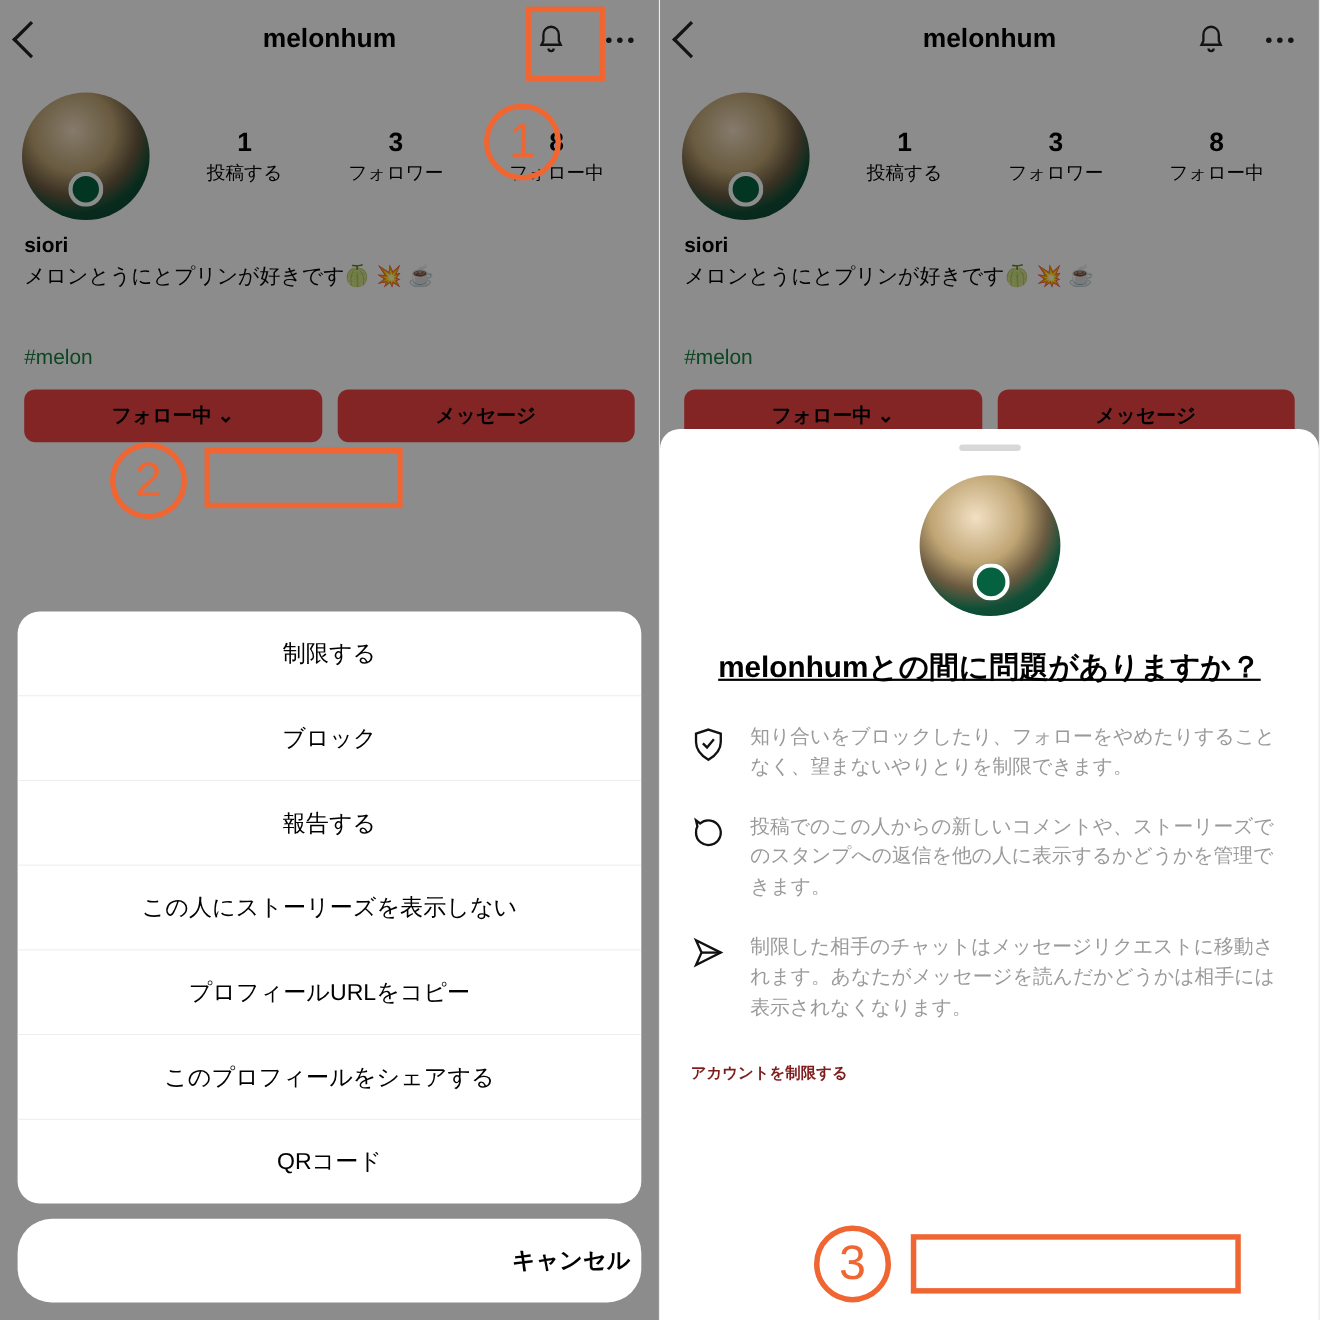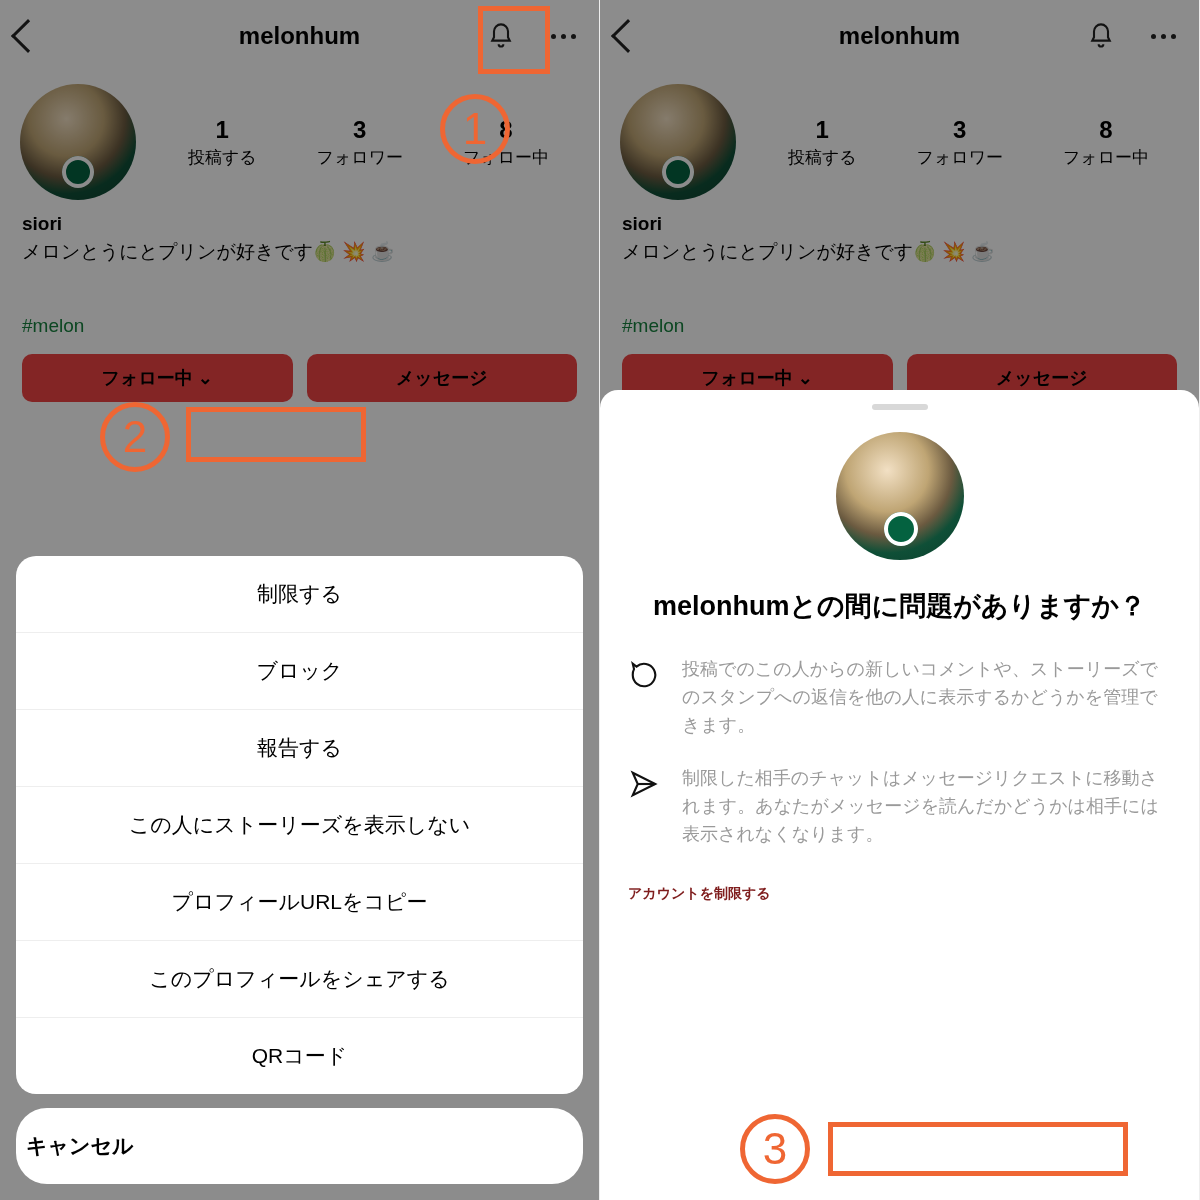--- a/index.html
+++ b/index.html
@@ -36,28 +36,28 @@
 
   .btns { display: flex; gap: 14px; padding: 0 22px 18px; }
   .btns .b { flex: 1; background: #ef4444; border-radius: 10px; text-align: center; padding: 12px 0; font-weight: 700; font-size: 18px; }
 
   
   .sheet-wrap { position: absolute; left: 0; right: 0; bottom: 0; padding: 0 16px 16px; }
   .sheet { background: #fff; border-radius: 20px; overflow: hidden; }
   .sheet .row { text-align: center; padding: 24px 10px; font-size: 21px; border-bottom: 1px solid #eee; }
   .sheet .row:last-child { border-bottom: none; }
   .sheet .danger { color: #000000; font-weight: 500; }
-  .cancel { background: #fff; border-radius: 31px; text-align: left; padding: 24px 10px; font-size: 21px; font-weight: 600; margin-top: 14px; }
+  .cancel { background: #fff; border-radius: 31px; text-align: right; padding: 24px 10px; font-size: 21px; font-weight: 600; margin-top: 14px; }
 
   
   .panel { position: absolute; left: 0; right: 0; bottom: 0; top: 390px; background: #fff; border-top-left-radius: 18px; border-top-right-radius: 18px; padding: 14px 28px 26px; }
   .grab { width: 56px; height: 6px; background: #d8d8d8; border-radius: 3px; margin: 0 auto 22px; }
   .pav { width: 128px; height: 128px; border-radius: 50%; margin: 0 auto 28px; background: radial-gradient(circle at 40% 30%, #f2e0c4 0%, #bfa574 35%, #6b5a40 55%, #0f4f37 70%, #0a3b29 100%); position:relative; }
   .pav::after{content:"";position:absolute;bottom:14px;left:48px;width:34px;height:34px;border-radius:50%;background:#046240;box-shadow:0 0 0 4px #fff inset;}
-  .ptitle { text-align: center; font-weight: 800; font-size: 27px; line-height: 1.4; margin-bottom: 30px; }
+  .ptitle { text-align: center; font-weight: 800; font-size: 27px; line-height: 1.4; margin-bottom: 30px; text-decoration: underline; }
   .info { display: flex; gap: 22px; margin-bottom: 26px; color: #9a9a9a; font-size: 18px; line-height: 1.55; }
   .info .ic { width: 32px; flex-shrink: 0; display: flex; align-items: flex-start; justify-content: center; padding-top: 4px; color:#101010; }
   .restrict-link { text-align: left; color: #7f1d1d; font-weight: 700; font-size: 14px; padding: 10px 0; }
 
   
   .anno-box { position: absolute; border: 5px solid #ef6633; }
   .anno-circle { position: absolute; border: 5px solid #ef6633; border-radius: 50%; display: flex; align-items: center; justify-content: center; color: #ef6633; font-weight: 400; }
   .anno-circle span { font-size: 44px; }
 
   svg { display:block; }
@@ -184,20 +184,29 @@
     </div>
   </div>
 
   <div class="panel">
     <div class="grab"></div>
     <div class="pav"></div>
     <div class="ptitle">melonhumとの間に問題がありますか？</div>
 
     <div class="info">
       <div class="ic">
+        <svg width="30" height="34" viewBox="0 0 24 26" fill="none" stroke="#111" stroke-width="1.7">
+            <path d="M12 2l9 3v6c0 6-4 10-9 13C7 21 3 17 3 11V5z"></path>
+            <path d="M8 12l3 3 5-6"></path>
+          </svg>
+      </div>
+      <div>知り合いをブロックしたり、フォローをやめたりすることなく、望まないやりとりを制限できます。</div>
+    </div>
+    <div class="info">
+      <div class="ic">
         <svg width="30" height="30" viewBox="0 0 24 24" fill="none" stroke="#111" stroke-width="1.7">
             <path d="M21 12a9 9 0 1 1-3-6.7L21 3l-1 4.3A9 9 0 0 1 21 12z" transform="scale(-1,1) translate(-24,0)"></path>
           </svg>
       </div>
       <div>投稿でのこの人からの新しいコメントや、ストーリーズでのスタンプへの返信を他の人に表示するかどうかを管理できます。</div>
     </div>
     <div class="info">
       <div class="ic">
         <svg width="30" height="30" viewBox="0 0 24 24" fill="none" stroke="#111" stroke-width="1.7">
             <path d="M3 3l18 9-18 9 4-9z"></path>

